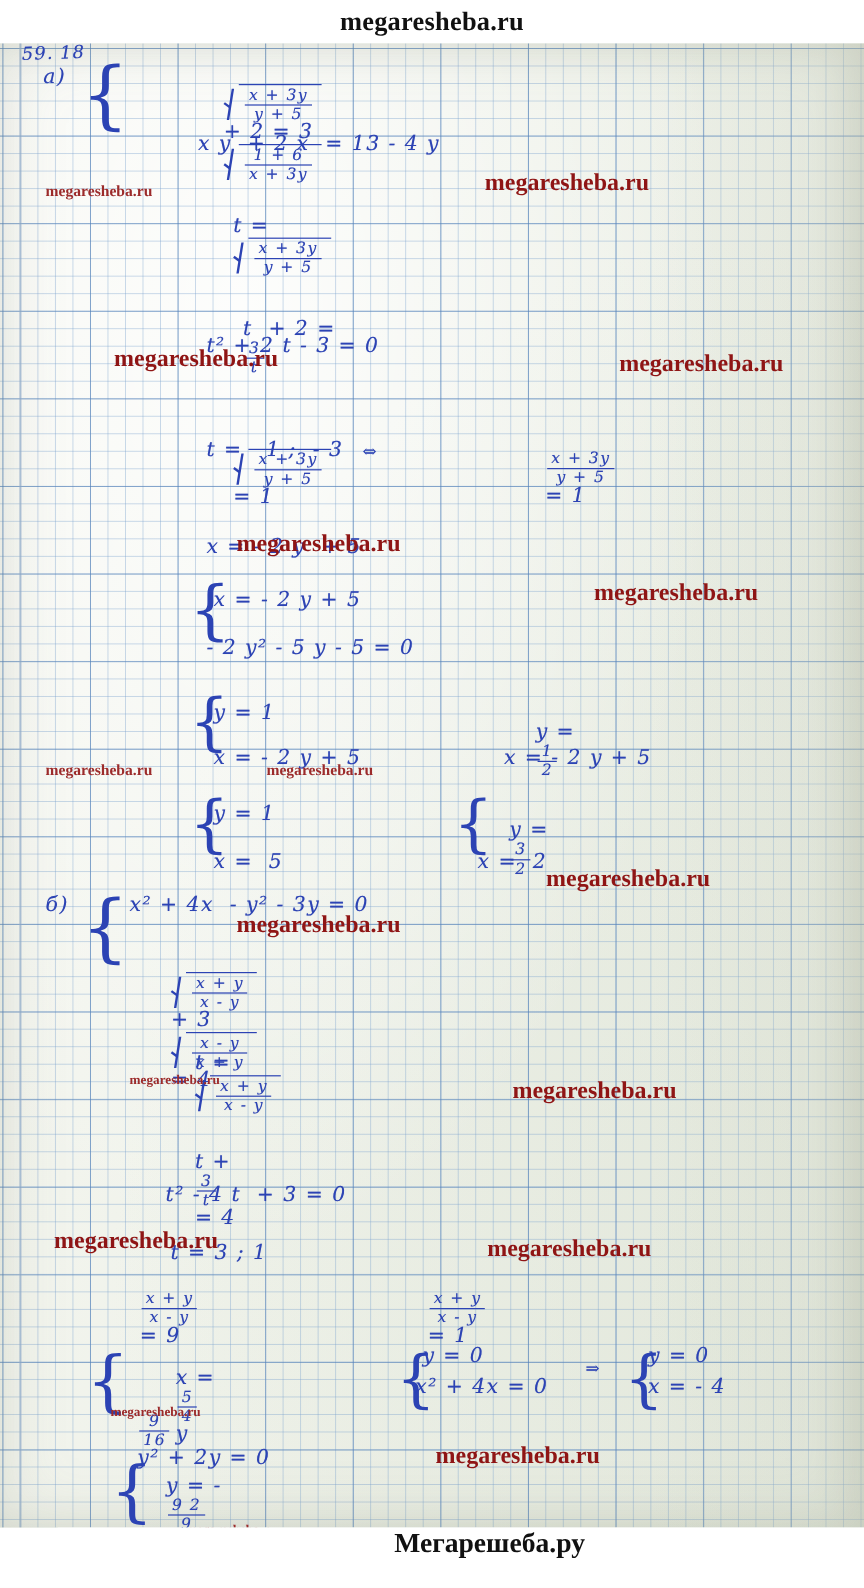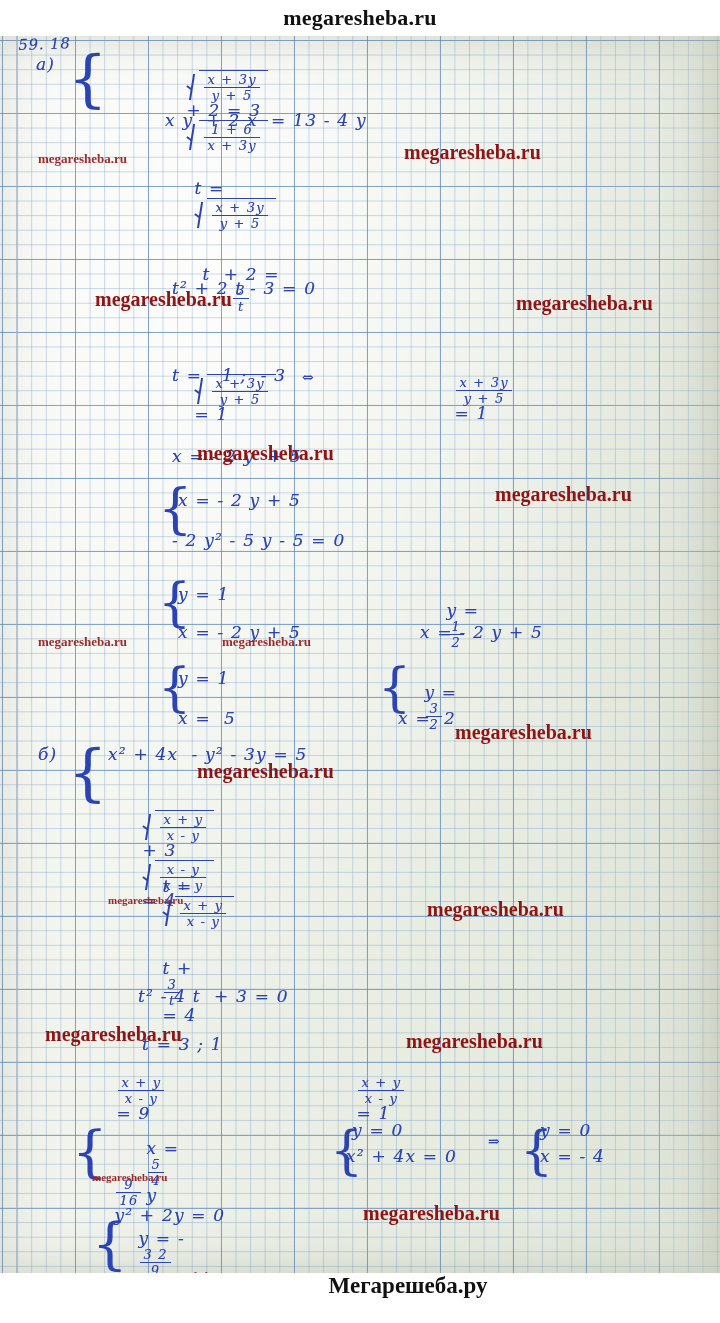--- a/index.html
+++ b/index.html
@@ -274,21 +274,21 @@
       <span class="body">
         <span class="frac sm">
           <span class="top">x + 3y</span>
           <span class="bar"></span>
           <span class="bot">y + 5</span>
         </span>
       </span>
     </span>
   </div>
 
-  <div class="ink" style="left:176px; top:212px;text-align:center;">
+  <div class="ink" style="left:176px; top:212px;">
     <span>t  + 2 =</span>
     <span class="frac sm">
       <span class="top">3</span>
       <span class="bar"></span>
       <span class="bot">t</span>
     </span>
   </div>
 
   <div class="ink" style="left:172px; top:244px;">t² + 2 t - 3 = 0</div>
 
@@ -348,21 +348,21 @@
       <span class="top">3</span>
       <span class="bar"></span>
       <span class="bot">2</span>
     </span>
   </div>
   <div class="ink" style="left:398px; top:674px;">x =  2</div>
 
   <div class="ink" style="left:38px; top:710px;">б)</div>
   <div class="brace" style="left:68px; top:706px; font-size:62px;">{</div>
 
-  <div class="ink" style="left:108px; top:710px;">x² + 4x  - y² - 3y = 5</div>
+  <div class="ink" style="left:108px; top:710px;">x² + 4x  - y² - 3y = 0</div>
 
   <div class="ink" style="left:116px; top:756px;">
     <span class="rad">
       <span class="hook"></span>
       <span class="body">
         <span class="frac sm">
           <span class="top">x + y</span>
           <span class="bar"></span>
           <span class="bot">x - y</span>
         </span>
@@ -452,21 +452,21 @@
   <div class="ink small" style="left:488px; top:1098px;">⇒</div>
 
   <div class="brace" style="left:520px; top:1088px; font-size:52px;">{</div>
   <div class="ink" style="left:540px; top:1086px;">y = 0</div>
   <div class="ink" style="left:540px; top:1112px;">x = - 4</div>
 
   <div class="brace" style="left:92px; top:1180px; font-size:56px;">{</div>
   <div class="ink" style="left:112px; top:1176px;">
     <span>y = -</span>
     <span class="frac sm">
-      <span class="top">3 2</span>
+      <span class="top">9 2</span>
       <span class="bar"></span>
       <span class="bot">9</span>
     </span>
   </div>
   <div class="ink" style="left:112px; top:1218px;">
     <span>x = -</span>
     
   </div>
 
   <div id="watermark-layer">

